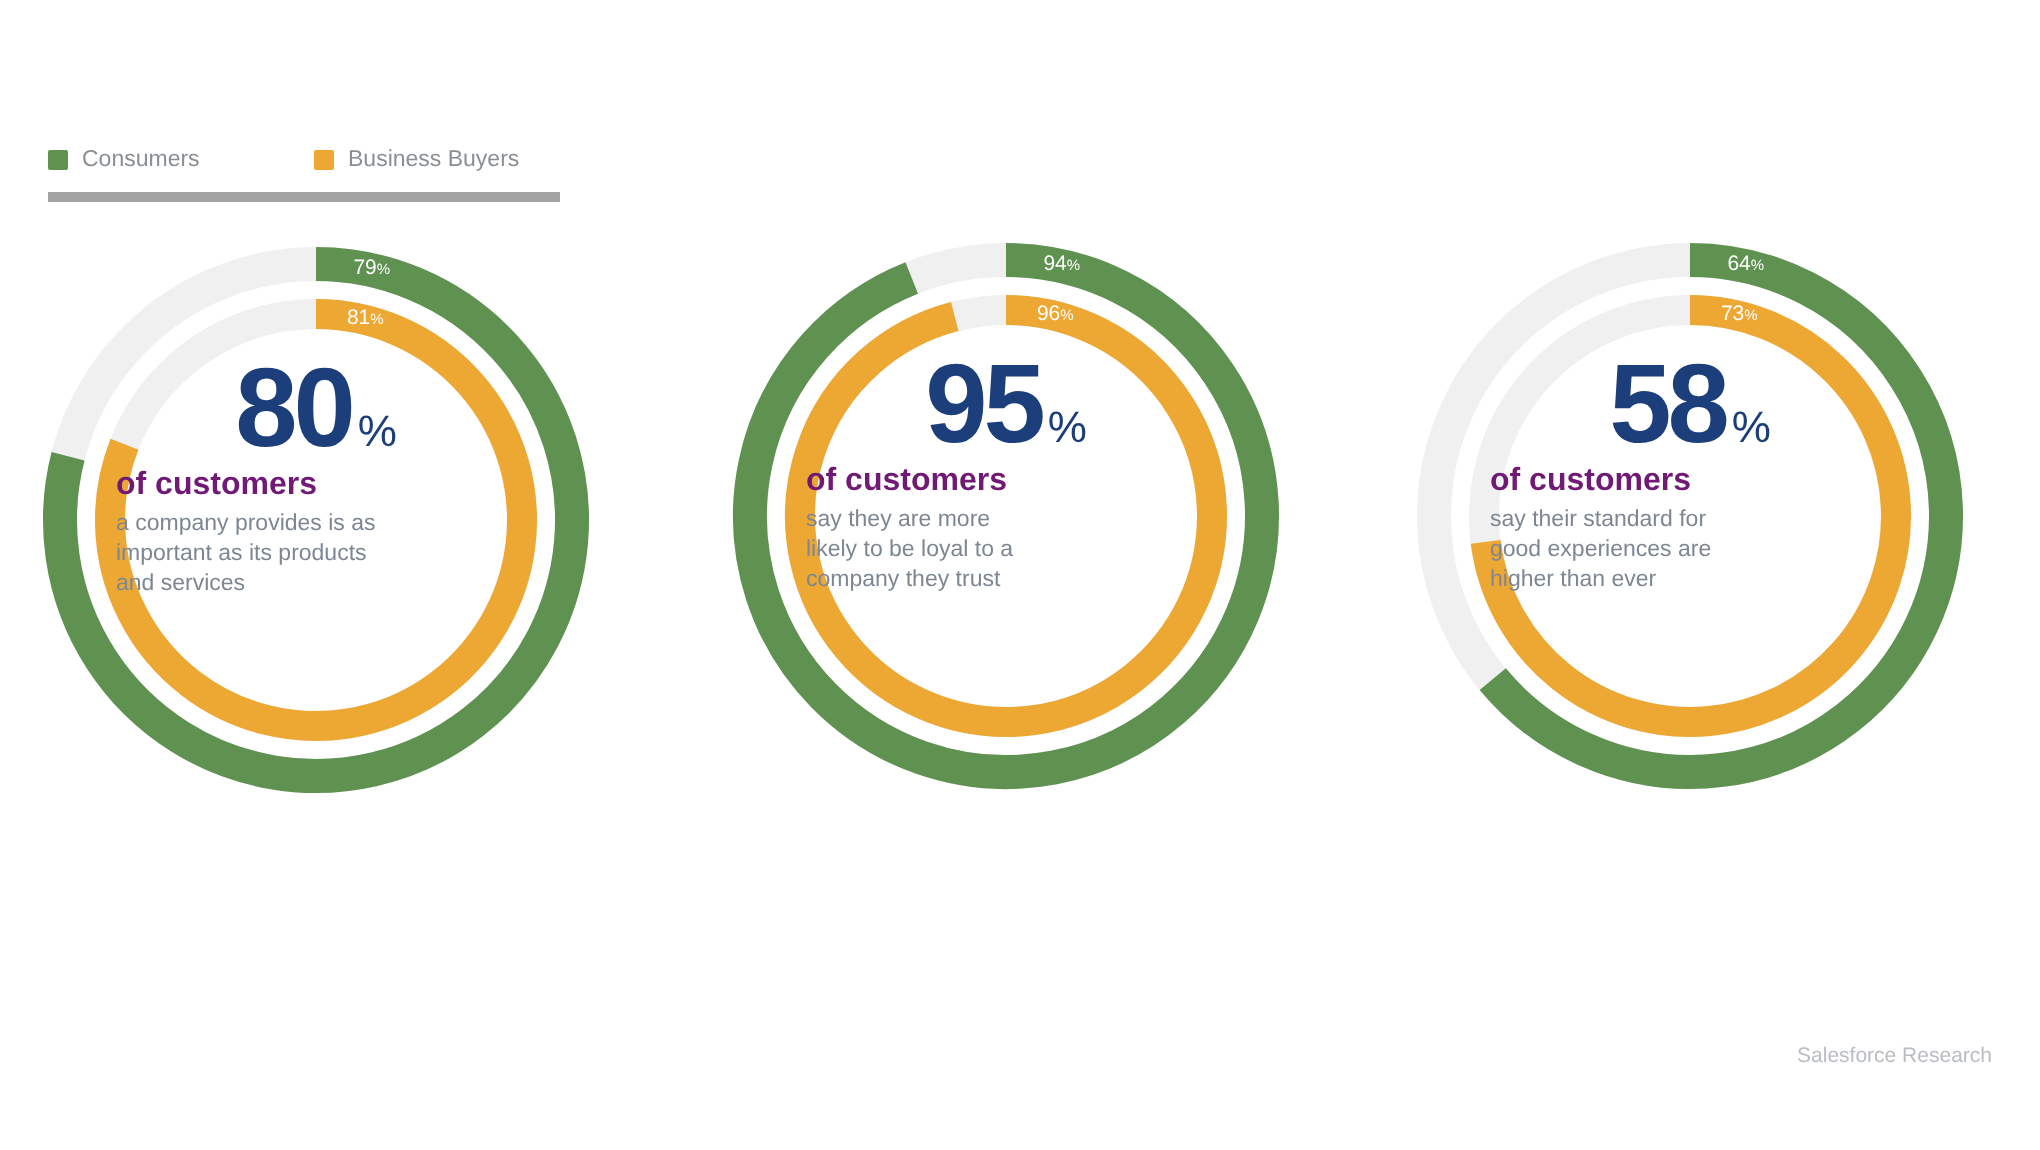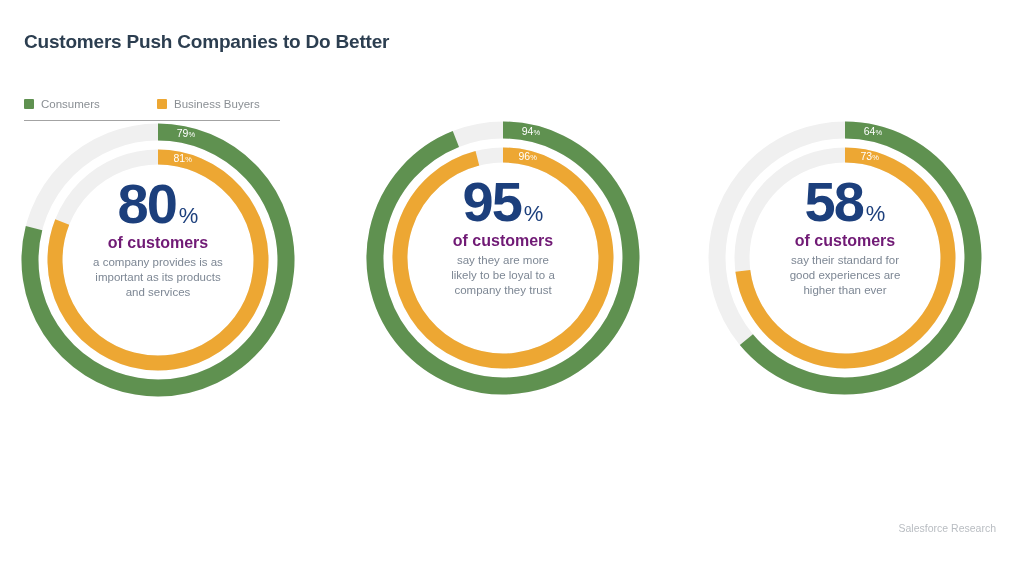--- a/index.html
+++ b/index.html
@@ -17,22 +17,21 @@
     position:absolute;left:24px;top:31px;
     font-size:19px;font-weight:bold;
     color:#2c3e50;letter-spacing:-0.2px;
     white-space:nowrap;
   }
 
   
   .legend{
     position:absolute;left:24px;top:74px;
     width:256px;height:22px;
-    border-bottom:1px solid #a3a3a3;
-    margin-top:24px;
+    border-bottom:5px solid #a3a3a3;
   }
   .legend-item{
     position:absolute;top:0;
     display:flex;align-items:center;gap:7px;
     font-size:11.5px;color:#8a8f94;
   }
   .legend-item.a{left:0;}
   .legend-item.b{left:133px;}
   .swatch{width:10px;height:10px;display:inline-block;border-radius:1px;}
 
@@ -53,21 +52,20 @@
     font-family:"Liberation Sans", sans-serif;
     font-weight:normal;
   }
   .arc-label-pct{ font-size:7.5px; }
 
   
   .center{
     position:absolute;
     left:45px;top:62px;
     width:200px;
-    text-align:center;
     line-height:1;
   }
   .big-row{
     display:flex;align-items:baseline;justify-content:center;
     color:#1c3f7c;
   }
   .big-num{
     font-size:56px;font-weight:bold;letter-spacing:-2px;
     color:#1c3f7c;line-height:0.95;
   }
@@ -92,21 +90,20 @@
     font-size:10.5px;color:#b9bdc2;
     white-space:nowrap;
     margin-left:24px;
   }
 </style>
 </head>
 <body>
 
 <div class="page">
 
-  <div class="title">Customers Push Companies to Do Better</div>
 
   <div class="legend">
     <div class="legend-item a">
       <span class="swatch" id="sw0" style="background: rgb(95, 145, 80);"></span>
       <span>Consumers</span>
     </div>
     <div class="legend-item b">
       <span class="swatch" id="sw1" style="background: rgb(237, 167, 51);"></span>
       <span>Business Buyers</span>
     </div>

